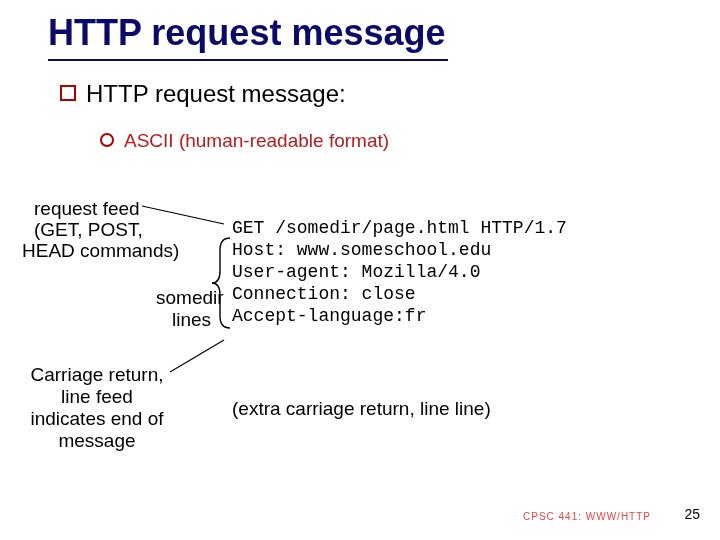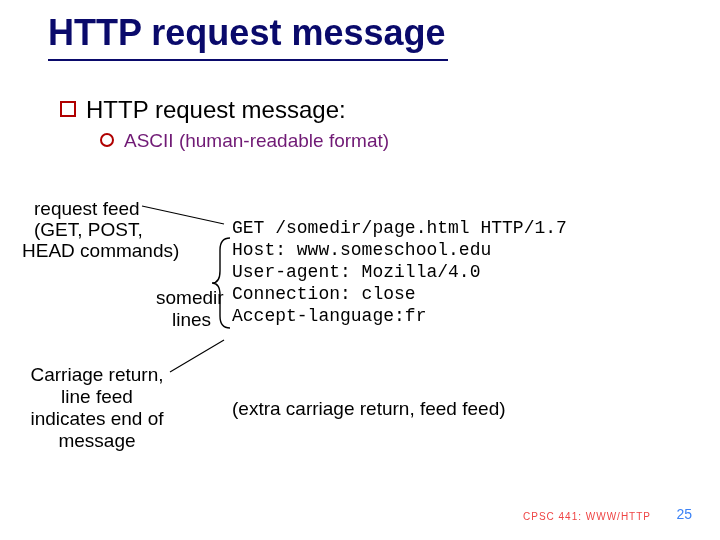--- a/index.html
+++ b/index.html
@@ -1,33 +1,33 @@
 <!DOCTYPE html>
 <html><head>
 <meta charset="utf-8">
 <style>
   html,body{margin:0;padding:0;background:#fff;font-family:"Comic Sans MS","Comic Sans",cursive,sans-serif;}
   .slide{position:relative;width:720px;height:540px;box-sizing:border-box;}
   .title{position:absolute;left:48px;top:12px;font-size:36px;font-weight:bold;color:#0a0a6b;}
   .title-rule{position:absolute;left:48px;top:59px;width:400px;border-top:2px solid #0a0a6b;}
-  .bullet1{position:absolute;left:60px;top:96px;font-size:24px;color:#000;}
+  .bullet1{position:absolute;left:60px;top:80px;font-size:24px;color:#000;}
   .sq{display:inline-block;width:12px;height:12px;border:2px solid #b00000;margin-right:10px;vertical-align:1px;}
-  .bullet2{position:absolute;left:100px;top:130px;font-size:19px;color:#701a75;}
+  .bullet2{position:absolute;left:100px;top:130px;font-size:19px;color:#b91c1c;}
   .circ{display:inline-block;width:10px;height:10px;border:2px solid #b00000;border-radius:50%;margin-right:10px;vertical-align:0px;}
   .label{position:absolute;color:#000;font-size:19px;text-align:center;line-height:1.15;}
   .label.reqline{left:34px;top:198px;white-space:nowrap;}
   .label.reqline2{left:34px;top:219px;white-space:nowrap;}
   .label.reqline3{left:22px;top:240px;white-space:nowrap;}
   .label.header1{left:156px;top:287px;}
   .label.header2{left:172px;top:309px;}
   .label.crlf{left:22px;top:364px;width:150px;}
   .mono{font-family:"Courier New",monospace;font-size:18px;color:#000;white-space:nowrap;}
   svg.ann{position:absolute;overflow:visible;}
   .footer{position:absolute;right:69px;bottom:18px;font-size:10px;color:#ef4444;letter-spacing:1px;}
-  .pagenum{position:absolute;right:28px;bottom:18px;font-size:14px;color:#3b82f6;}
+  .pagenum{position:absolute;right:20px;bottom:18px;font-size:14px;color:#000000;}
 </style>
 </head>
 <body>
 
 <div class="slide">
 
   <div class="title">HTTP request message</div>
   <div class="title-rule"></div>
 
   <div class="bullet1">
@@ -43,21 +43,21 @@
   <div class="label header1">somedir</div>
   <div class="label header2">lines</div>
   <div class="label crlf">Carriage return, line feed indicates end of message</div>
 
   <div class="mono" style="position:absolute;left:232px;top:218px;">GET /somedir/page.html HTTP/1.7</div>
   <div class="mono" style="position:absolute;left:232px;top:240px;">Host: www.someschool.edu</div>
   <div class="mono" style="position:absolute;left:232px;top:262px;">User-agent: Mozilla/4.0</div>
   <div class="mono" style="position:absolute;left:232px;top:306px;">Accept-language:fr</div>
   <div class="mono" style="position:absolute;left:232px;top:284px;">Connection: close</div>
 
-  <div style="position:absolute;left:232px;top:398px;font-size:19px;">(extra carriage return, feed feed)</div>
+  <div style="position:absolute;left:232px;top:398px;font-size:19px;">(extra carriage return, line line)</div>
 
   <svg class="ann" style="left:142px;top:206px;" width="90" height="30">
     <line x1="0" y1="0" x2="82" y2="18" stroke="#000" stroke-width="1.2"></line>
   </svg>
 
   <svg class="ann" style="left:216px;top:238px;" width="22" height="90">
     <path d="M14 0 Q4 0 4 12 L4 33 Q4 45 -4 45 Q4 45 4 57 L4 78 Q4 90 14 90" fill="none" stroke="#000" stroke-width="1.4"></path>
   </svg>
 
   <svg class="ann" style="left:170px;top:340px;" width="70" height="60">

